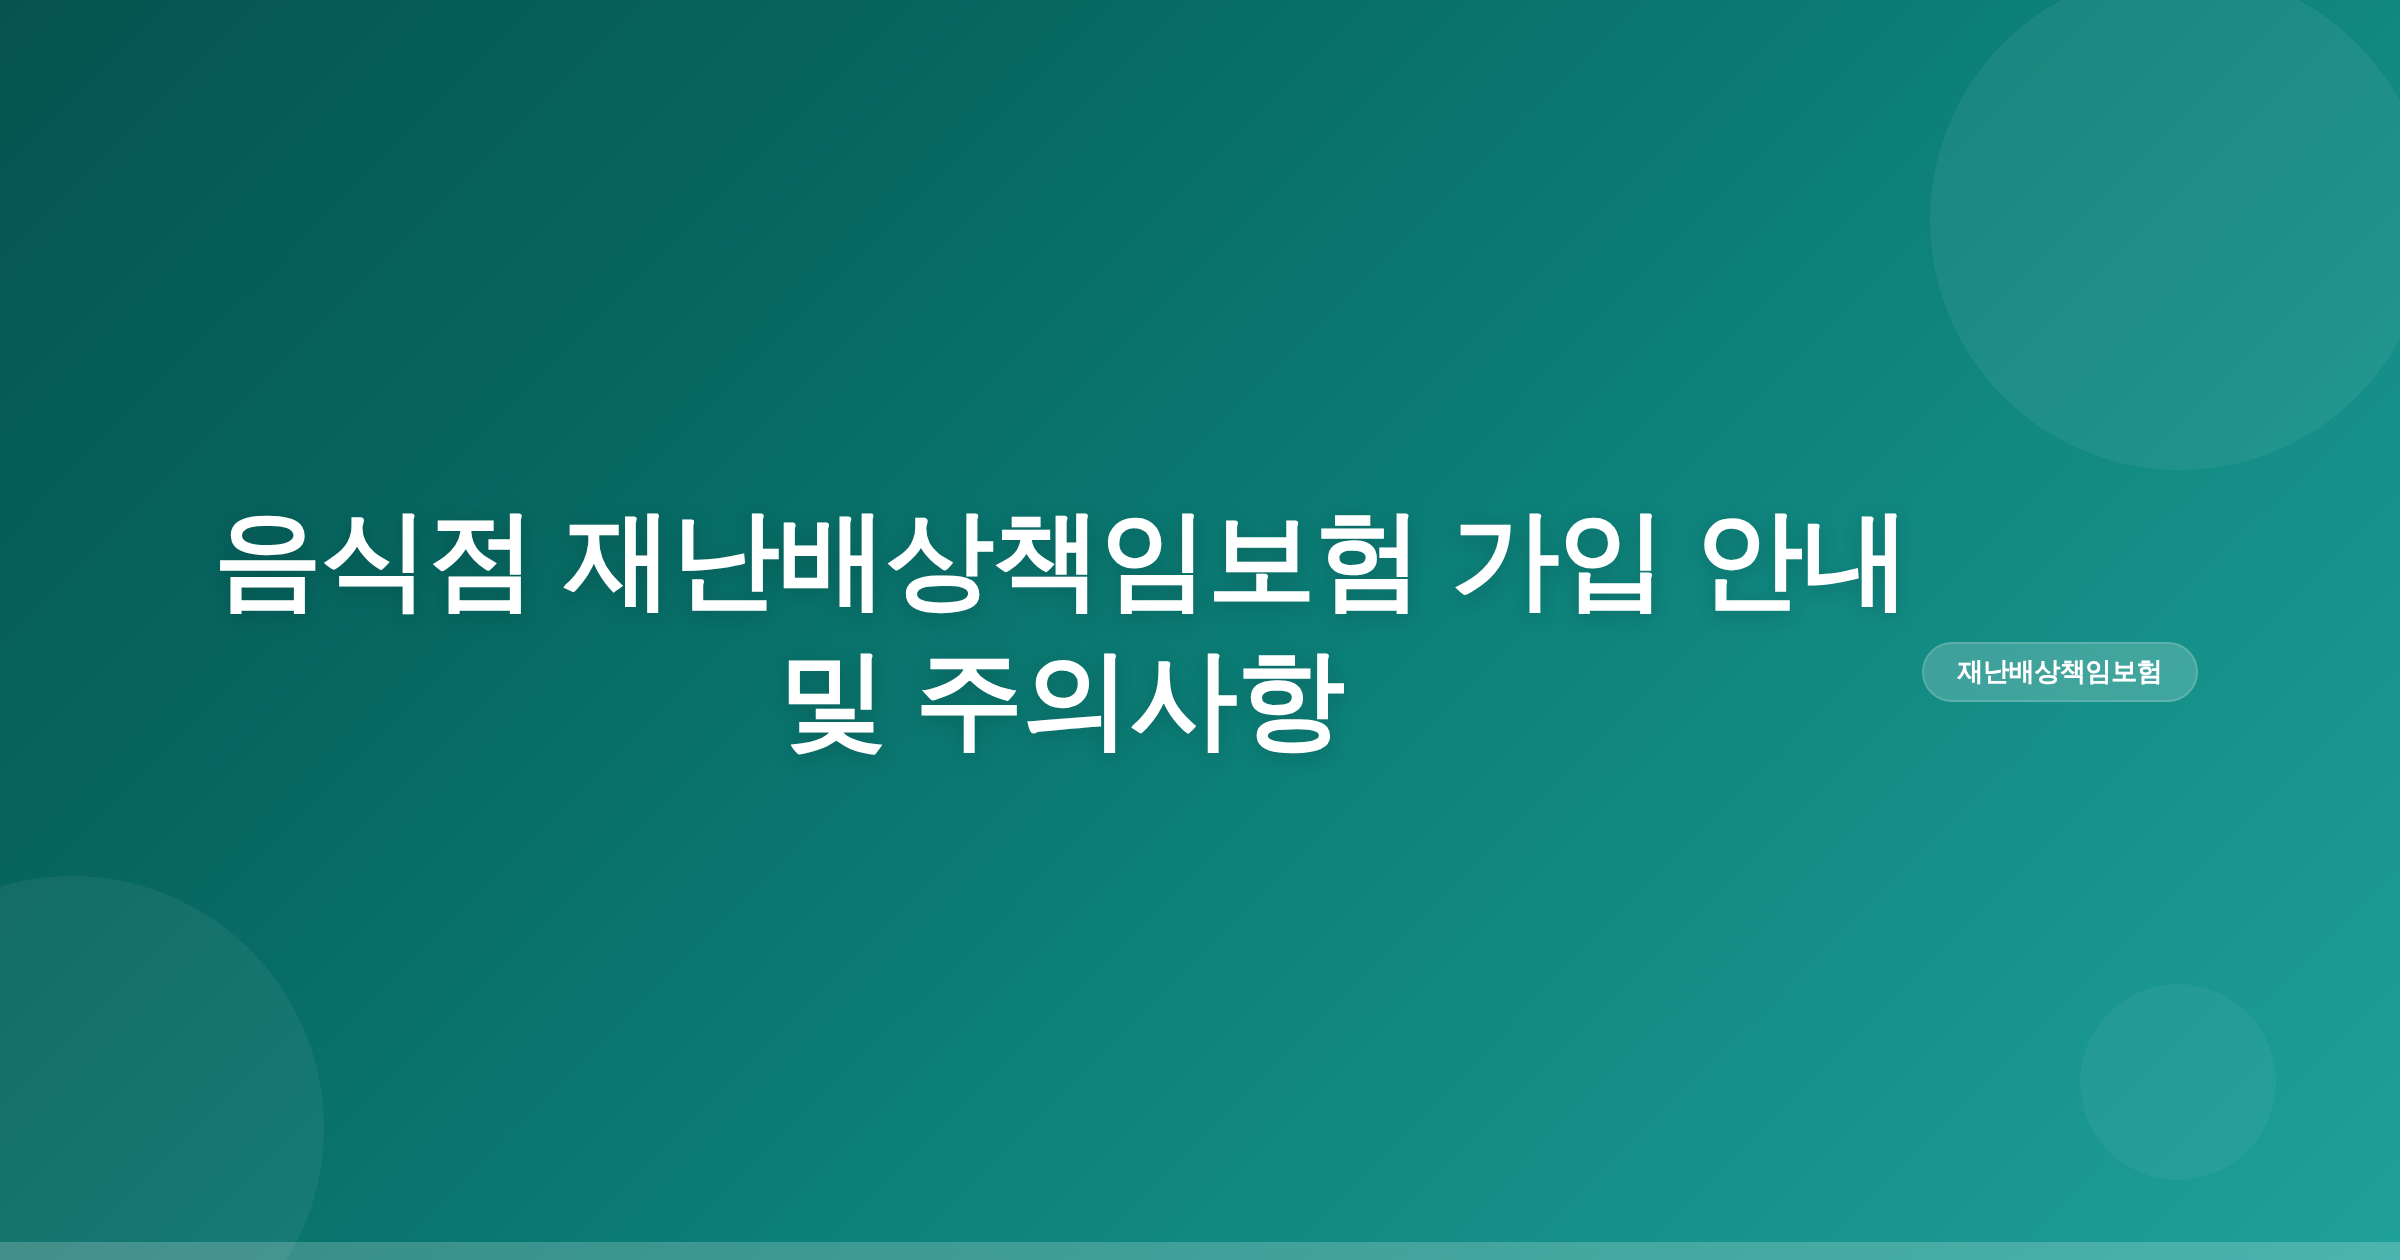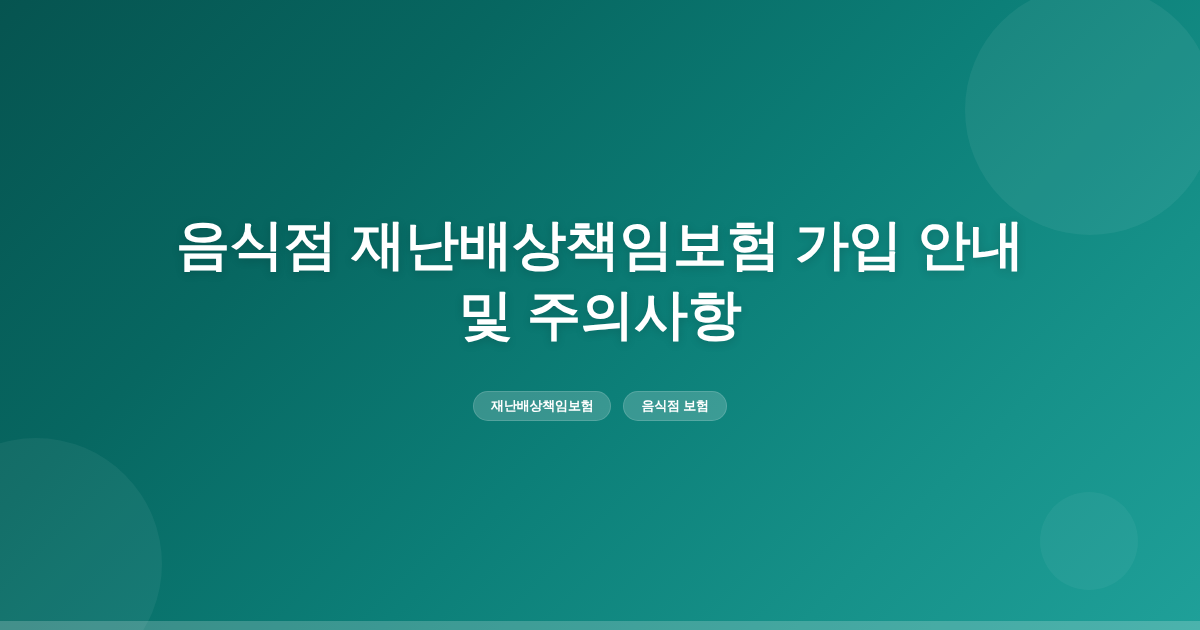--- a/index.html
+++ b/index.html
@@ -70,42 +70,42 @@
     pointer-events: none;
   }
 
   
   .content {
     position: relative;
     z-index: 3;
     width: 1200px;
     height: 630px;
     display: flex;
-    flex-direction: column;
+    flex-direction: row;
     align-items: center;
     justify-content: center;
     padding: 12px 90px;
   }
 
   .title {
     color: #ffffff;
     font-size: 54px;
     font-weight: 700;
     line-height: 1.30;
     letter-spacing: -0.4px;
     text-align: center;
     max-width: 860px;
     word-break: keep-all;
     text-shadow: 0 2px 10px rgba(0, 0, 0, 0.16);
   }
 
   .tags {
     display: flex;
     flex-wrap: wrap;
-    justify-content: flex-start;
+    justify-content: center;
     align-items: center;
     gap: 12px;
     margin-top: 42px;
   }
 
   .tag {
     display: inline-flex;
     align-items: center;
     justify-content: center;
     height: 30px;
@@ -129,17 +129,16 @@
   <div class="blob blob-bl"></div>
   <div class="blob blob-br"></div>
   <div class="bottom-strip"></div>
 
   <div class="content">
 
     <h1 class="title">음식점 재난배상책임보험 가입 안내 및 주의사항</h1>
 
     <div class="tags">
       <span class="tag">재난배상책임보험</span>
-      <span class="tag">음식점 보험</span>
     </div>
 
   </div>
 </div>
 
 </body></html>

